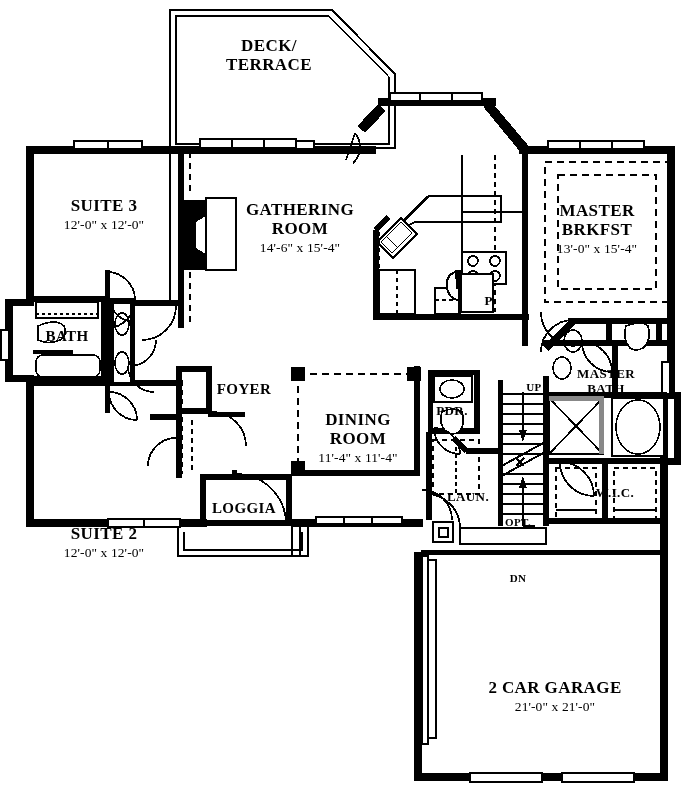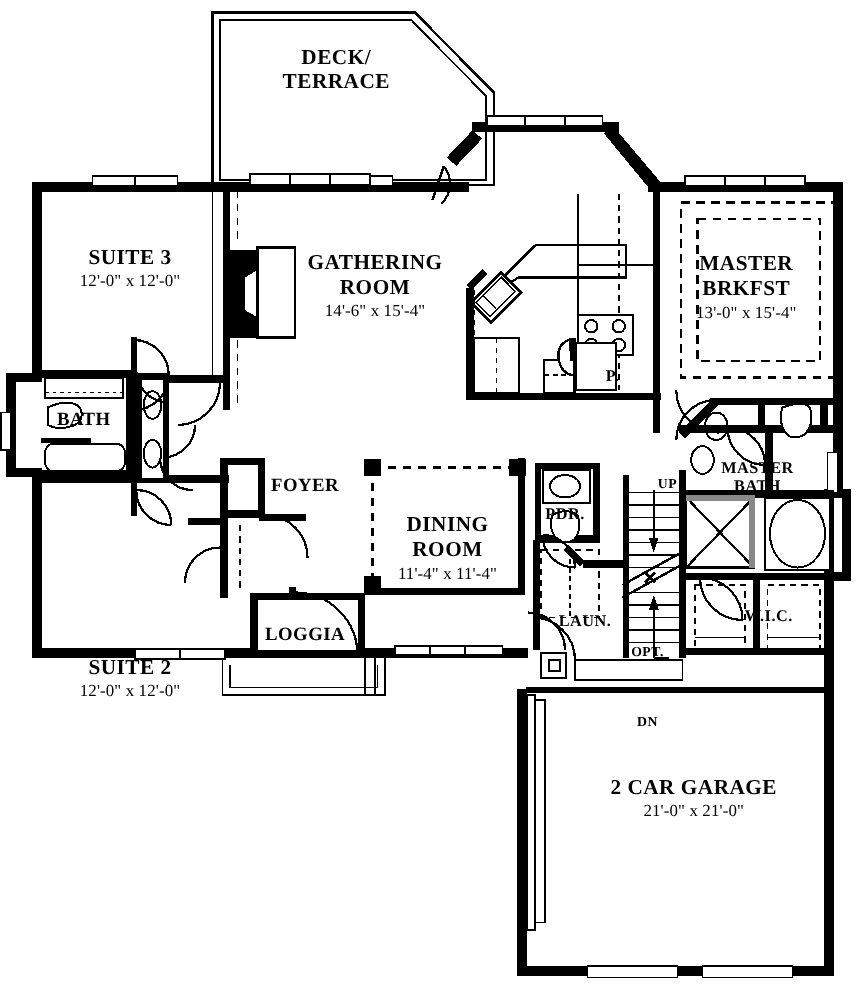--- a/index.html
+++ b/index.html
@@ -448,21 +448,21 @@
   </div>
 
   <div class="lbl rm-xs ctr" style="left:468px;top:490px;">
     <span>LAUN.</span>
   </div>
 
   <div class="lbl rm-xs ctr" style="left:615px;top:486px;">
     <span>W.I.C.</span>
   </div>
 
-  <div class="lbl ctr" style="left:555px;top:620px;">
+  <div class="lbl ctr" style="left:555px;top:678px;">
     <span class="rm">2 CAR GARAGE</span><br>
     <span class="dim">21'-0" x 21'-0"</span>
   </div>
 
   <div class="lbl rm-xs ctr" style="left:490px;top:294px;">
     <span>P.</span>
   </div>
 
   <div class="lbl rm-xxs ctr" style="left:534px;top:381px;">
     <span>UP</span>

